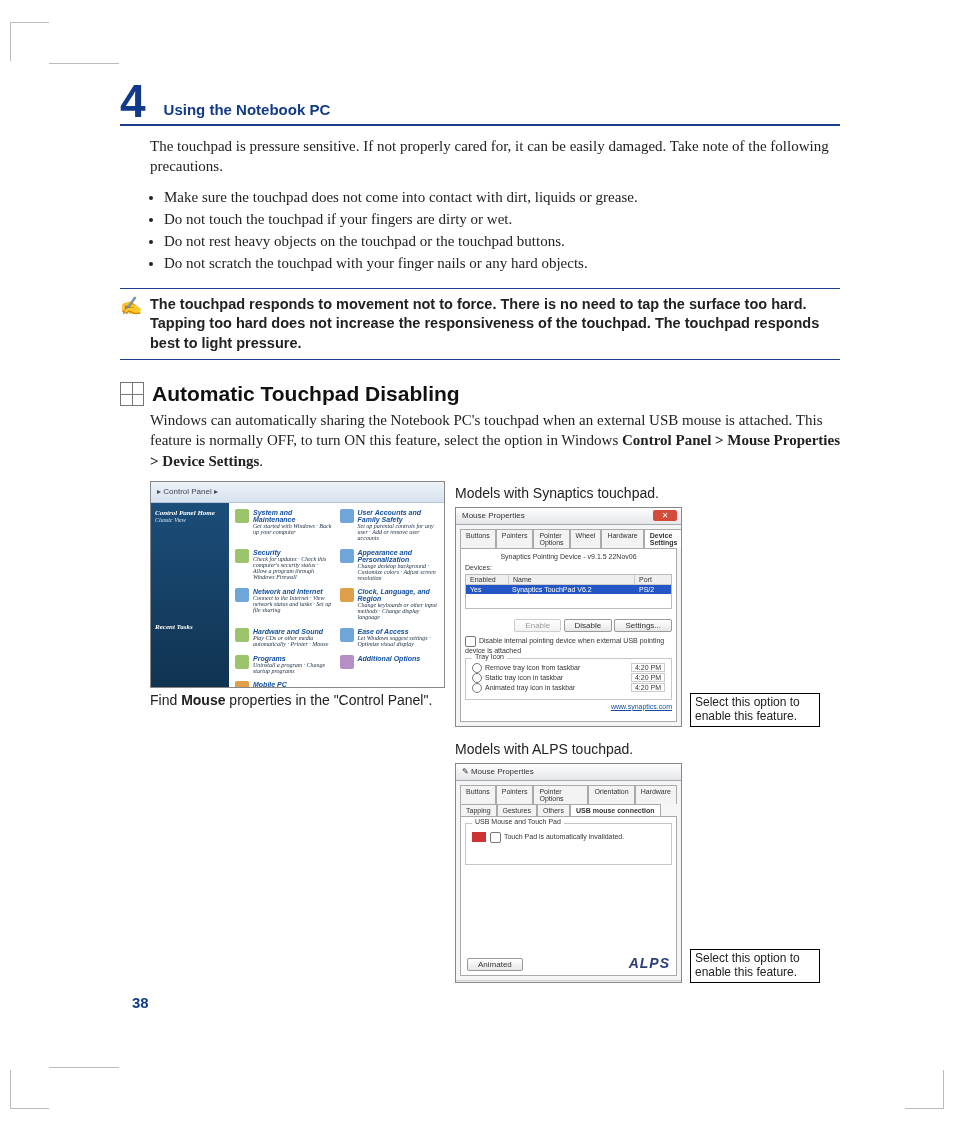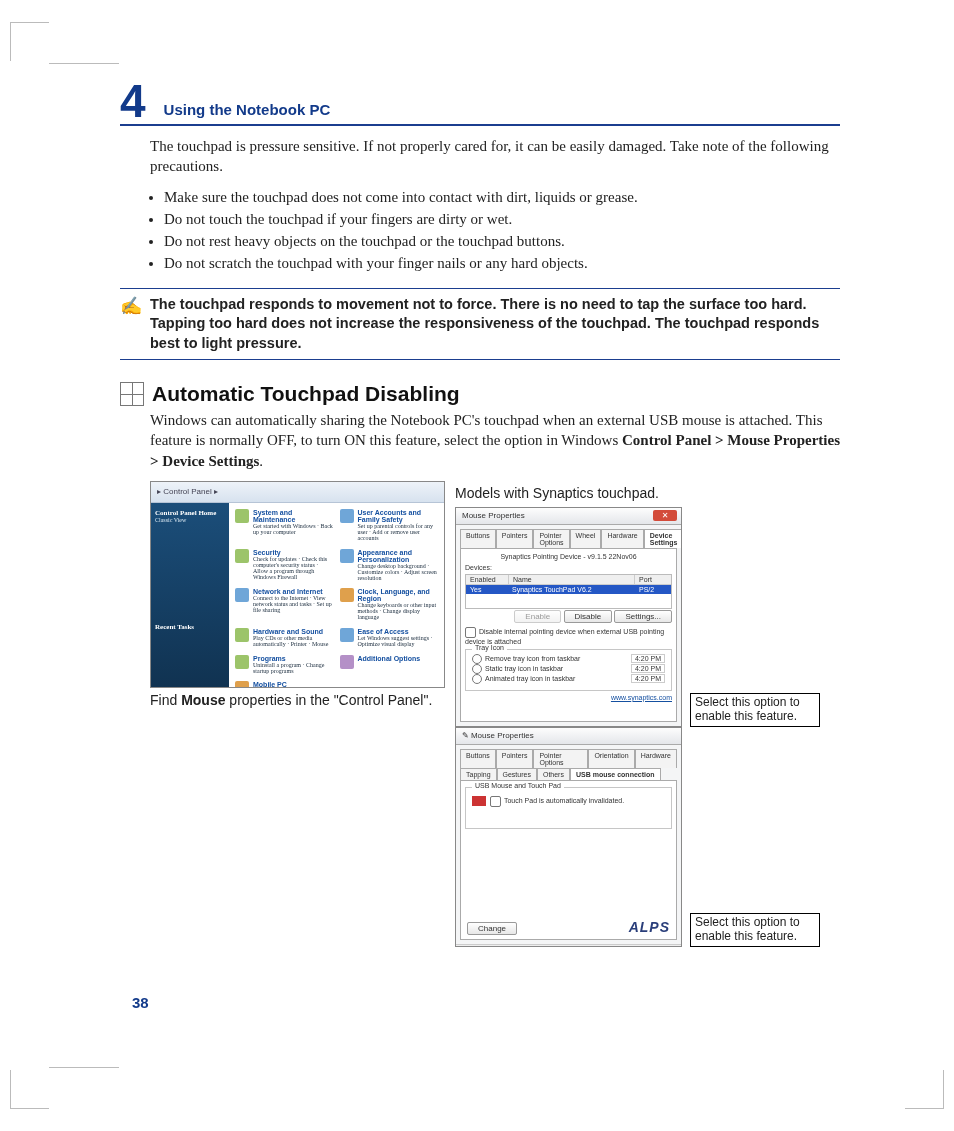--- a/index.html
+++ b/index.html
@@ -49,21 +49,21 @@
   .note-txt{font-family:Arial,Helvetica,sans-serif;font-weight:bold;font-size:14.5px;line-height:1.35;}
 
   .cols{display:flex;gap:10px;align-items:flex-start;}
   .col{flex:1;}
   .cap{font-family:Arial,Helvetica,sans-serif;font-size:14px;margin:4px 0 6px 0;}
   .shot{border:1px solid #888;background:#f4f5f6;position:relative;overflow:hidden;}
 
   
   .cp-shot{height:205px;}
   .cp-top{height:20px;background:linear-gradient(#eef3f9,#d7e2ef);border-bottom:1px solid #b6c4d6;font-size:8px;color:#445;line-height:20px;padding-left:6px;}
-  .cp-body{display:flex;height:207px;}
+  .cp-body{display:flex;height:207px;font-style:italic;}
   .cp-side{width:70px;background:linear-gradient(#1b4e7a,#0f2f4c);padding:6px 4px;font-size:6px;color:#d6e5f0;}
   .cp-side b{color:#fff;font-size:7px;}
   .cp-grid{flex:1;background:#fff;display:grid;grid-template-columns:1fr 1fr;gap:4px 6px;padding:6px;font-size:6px;color:#234;}
   .cp-item{display:flex;gap:4px;}
   .cp-ico{width:14px;height:14px;background:#9cc46a;border-radius:2px;flex:none;}
   .cp-ico.b{background:#6fa6d8;} .cp-ico.o{background:#dfa04c;} .cp-ico.p{background:#b490c7;}
   .cp-item b{color:#1550a0;font-size:7px;display:block;font-family:Arial;}
 
   
   .dlg{font-family:Arial,Helvetica,sans-serif;font-size:8px;color:#333;}
@@ -223,21 +223,21 @@
                     <span style="flex:1">Name</span>
                     <span style="width:28px;border-right:none">Port</span>
                   </div>
                 <div class="syn-row">
                     <span style="width:34px">Yes</span>
                     <span style="flex:1">Synaptics TouchPad V6.2</span>
                     <span style="width:28px">PS/2</span>
                   </div>
                 <div style="height:14px;background:#fff"></div>
               </div>
-              <div style="text-align:right;margin-top:3px">
+              <div style="text-align:right;margin-top:12px">
                 <span class="wbtn" style="opacity:.5">Enable</span>
                 <span class="wbtn">Disable</span>
                 <span class="wbtn">Settings...</span>
               </div>
               <div class="mini" style="margin-top:6px"><span class="chk"></span><span>Disable internal pointing device when external USB pointing device is attached</span></div>
               <div class="grp">
                 <span class="grp-title">Tray Icon</span>
                 <div class="mini"><span class="radio"></span><span>Remove tray icon from taskbar</span><span class="tray-time">4:20 PM</span></div>
                 <div class="mini"><span class="radio"></span><span>Static tray icon in taskbar</span><span class="tray-time">4:20 PM</span></div>
                 <div class="mini"><span class="radio"></span><span>Animated tray icon in taskbar</span><span class="tray-time">4:20 PM</span></div>
@@ -246,20 +246,21 @@
             </div>
             <div class="btnrow">
               
               
               
             </div>
           </div>
           <div class="callout">Select this option to enable this feature.</div>
         </div>
 
+        <div class="cap" style="margin-top:14px">Models with ALPS touchpad.</div>
         <div class="row-with-callout">
           <div class="shot dlg" style="width:225px;height:218px">
             <div class="dlg-title"><span>✎ </span><span>Mouse Properties</span></div>
             <div class="tabs" id="alps-tabs1">
                 <span class="tab">Buttons</span>
                 <span class="tab">Pointers</span>
                 <span class="tab">Pointer Options</span>
                 <span class="tab">Orientation</span>
                 <span class="tab">Hardware</span>
               </div>
@@ -271,21 +272,21 @@
               </div>
             <div class="dlg-inner" style="height:150px;position:relative">
               <div class="grp" style="margin-top:2px;height:30px">
                 <span class="grp-title">USB Mouse and Touch Pad</span>
                 <div class="mini" style="margin-top:4px">
                   <span style="display:inline-block;width:14px;height:10px;background:#c33;vertical-align:middle;margin-right:2px"></span>
                   <span class="chk"></span><span>Touch Pad is automatically invalidated.</span>
                 </div>
               </div>
               <div style="position:absolute;bottom:6px;left:6px">
-                <span class="wbtn">Change</span>
+                <span class="wbtn">Animated</span>
               </div>
               <div style="position:absolute;bottom:4px;right:6px;font-weight:bold;color:#2a3e7a;font-style:italic;font-size:14px;letter-spacing:1px">ALPS</div>
             </div>
             <div class="btnrow">
               
               
               
             </div>
           </div>
           <div class="callout">Select this option to enable this feature.</div>

